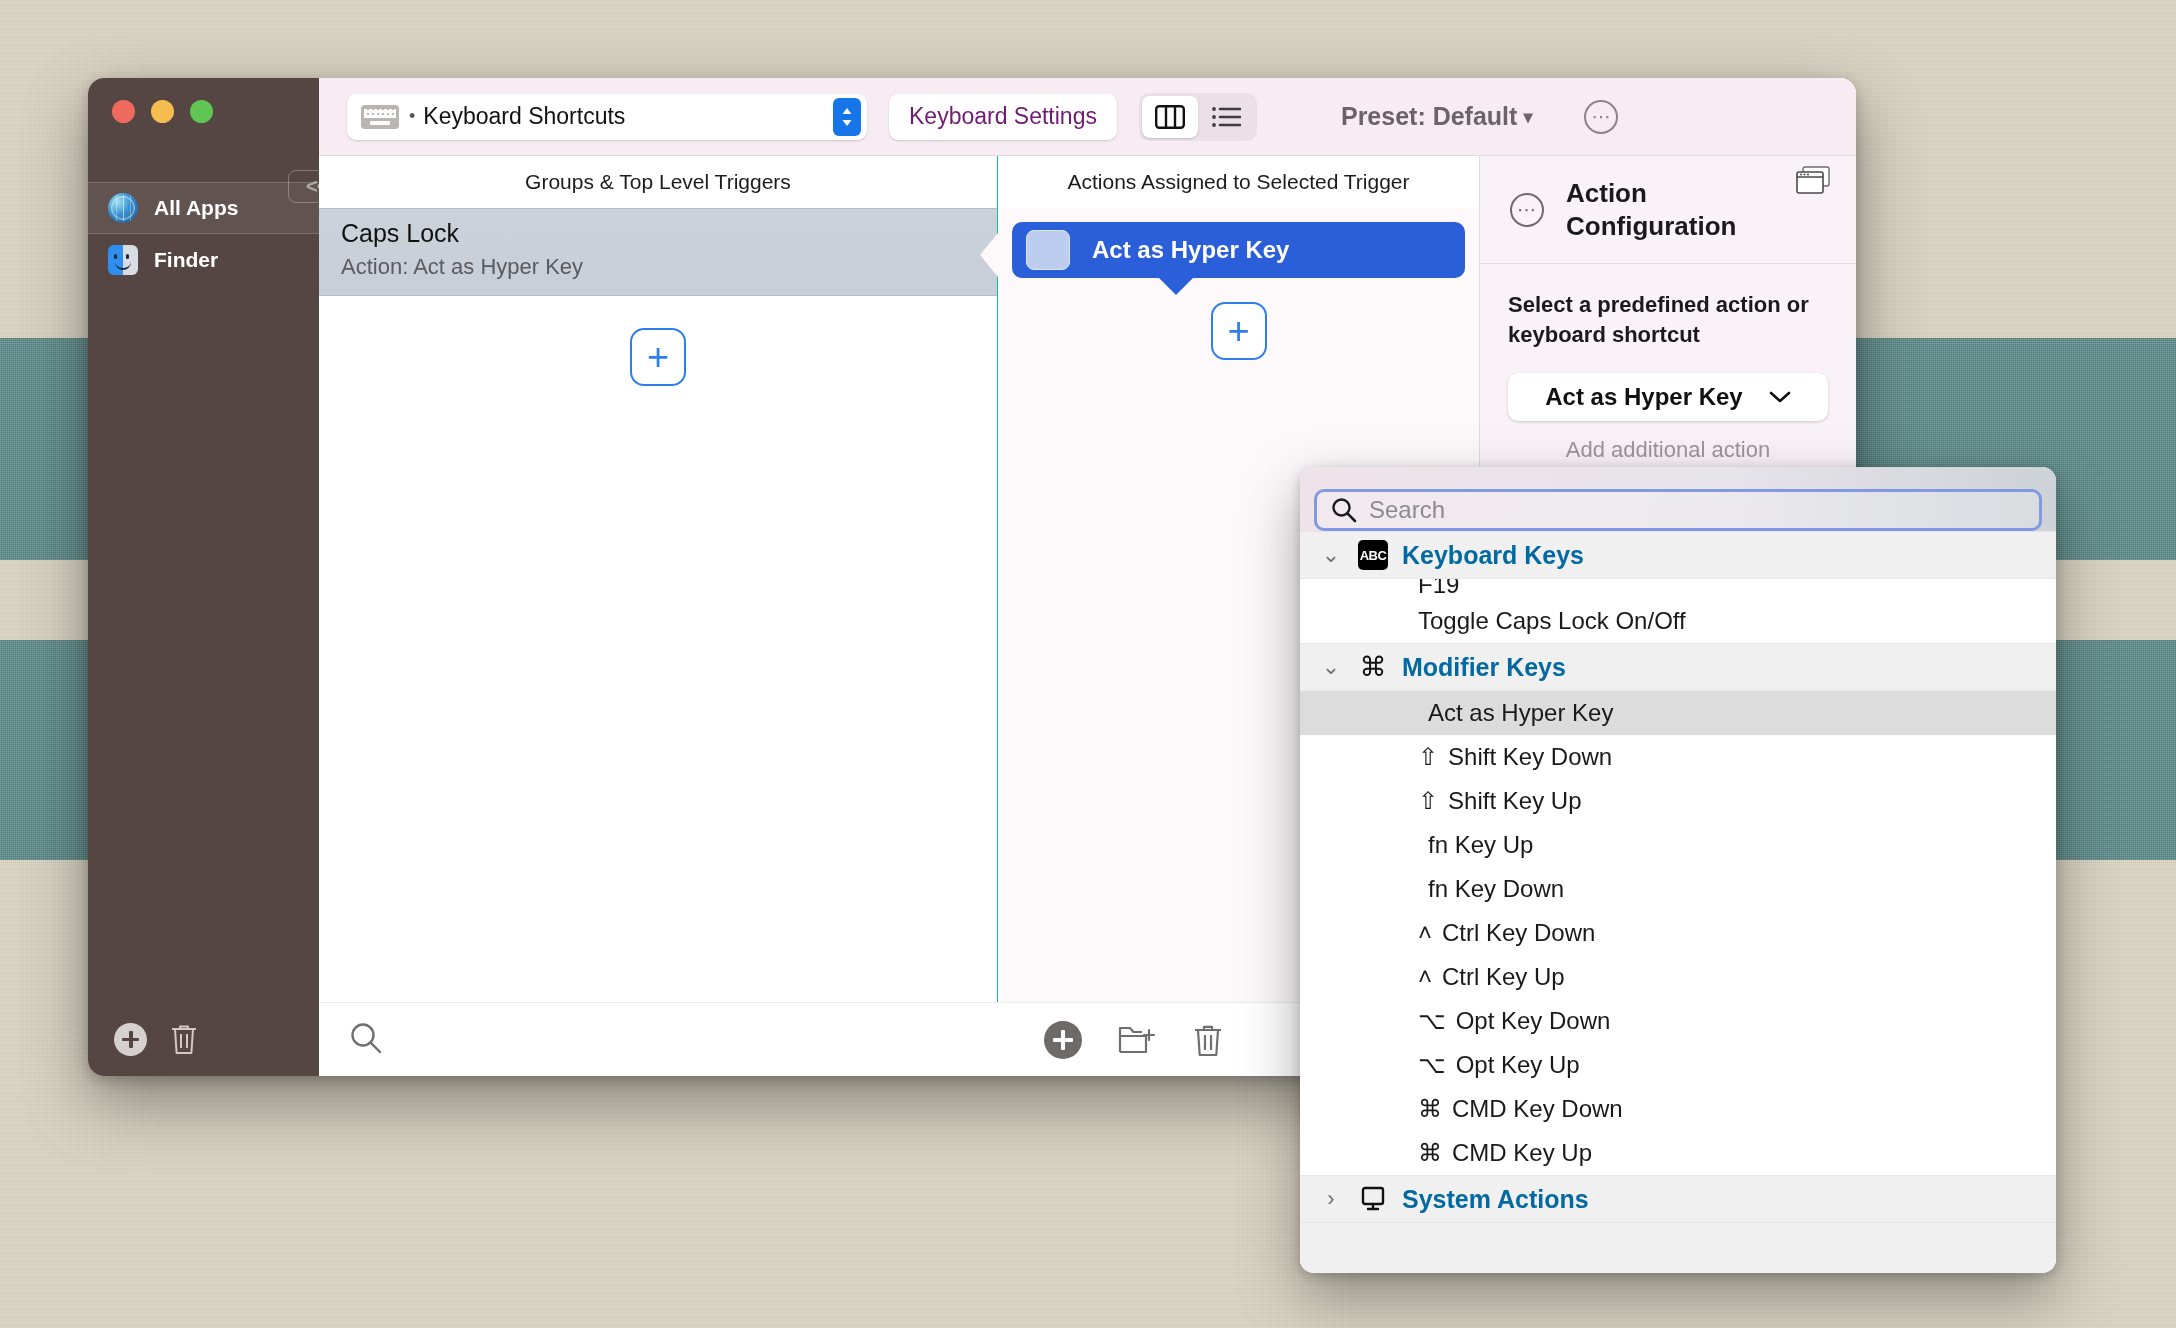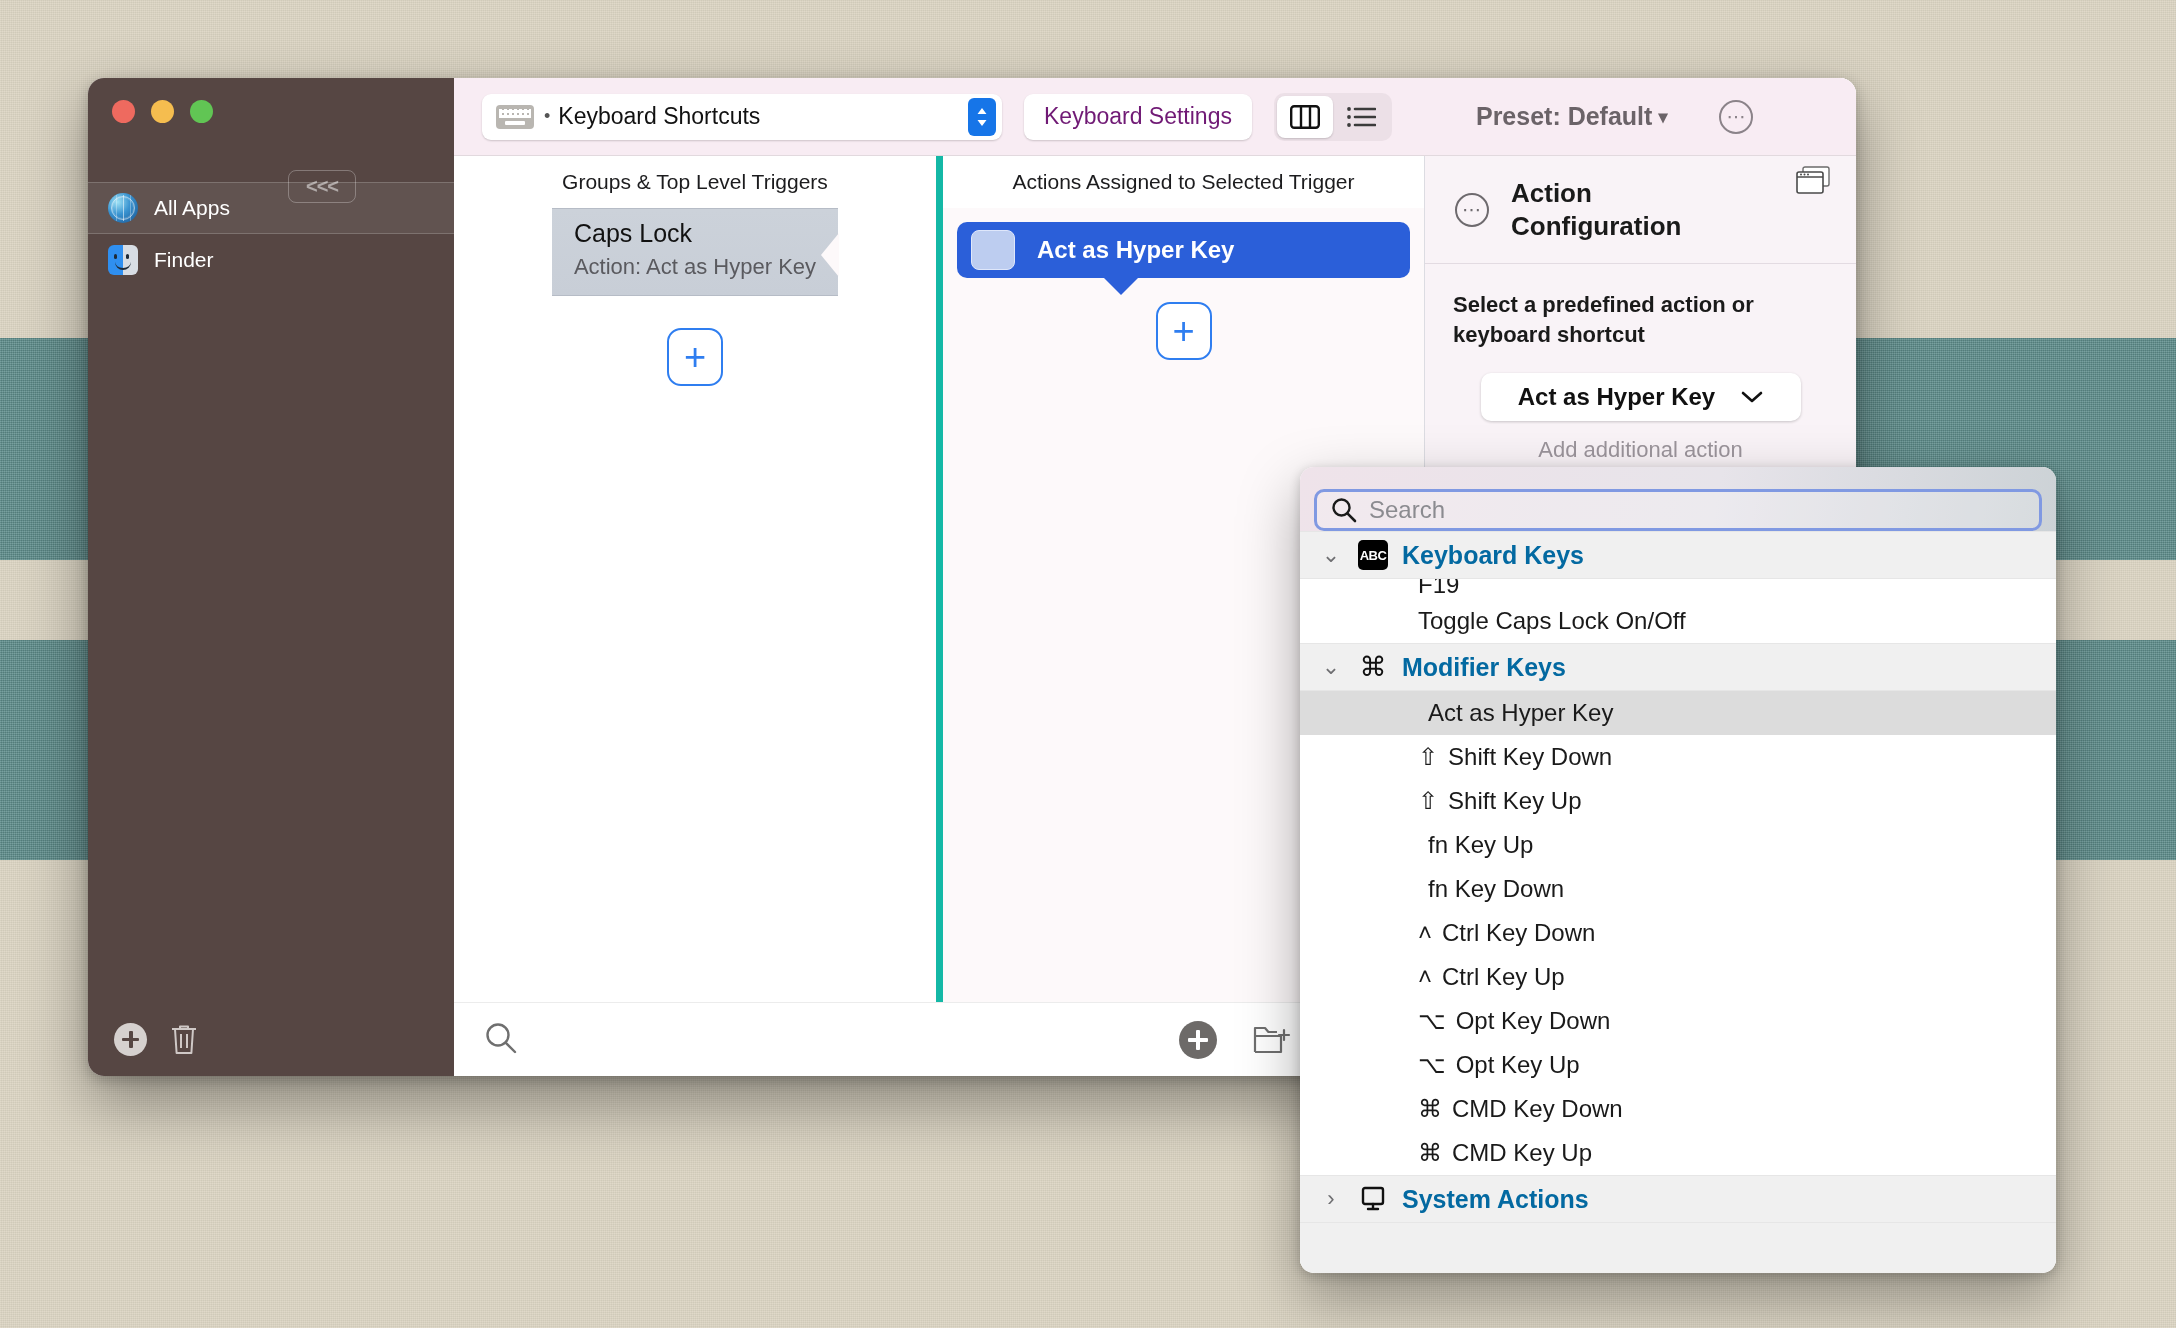--- a/index.html
+++ b/index.html
@@ -77,21 +77,21 @@
     display: flex; align-items: center; justify-content: center;
   }
 
   #sidebar-list { margin-top: 46px; }
   .side-item {
     display: flex; align-items: center; gap: 16px;
     height: 52px;
     padding: 0 20px;
     color: #fff;
     font-size: 21px;
-    font-weight: normal;
+    font-weight: bold;
   }
   .side-item.selected {
     background: rgba(255,255,255,.07);
     border-top: 1px solid rgba(255,255,255,.18);
     border-bottom: 1px solid rgba(255,255,255,.18);
   }
   .app-icon { width: 30px; height: 30px; border-radius: 6px; flex: 0 0 auto; }
   .app-icon.globe {
     border-radius: 50%;
     background: radial-gradient(circle at 32% 30%, #9fe2f5 0%, #3a94d1 42%, #15518f 100%);
@@ -222,21 +222,21 @@
 
   #panes { flex: 1; display: flex; min-height: 0; }
 
   .pane { display: flex; flex-direction: column; min-width: 0; }
   .pane-head {
     height: 52px;
     display: flex; align-items: center; justify-content: center;
     font-size: 21px; color: #1c1c1e;
     background: #fff;
   }
-  .pane.groups { width: 489px; border-right: 7px solid #14b8a6; align-items: center; }
+  .pane.groups { width: 679px; border-right: 1px solid #14b8a6; }
   .pane.actions { width: 482px; border-right: 1px solid #dcdce2; background: #fdf9fa; }
   .pane.config { flex: 1; background: #f9f3f7; }
 
   .pane-body { flex: 1; position: relative; }
 
   .trigger-row {
     height: 88px;
     background: linear-gradient(#ccd2da, #c8ced7);
     border-top: 1px solid #b6bcc6;
     border-bottom: 1px solid #b6bcc6;

